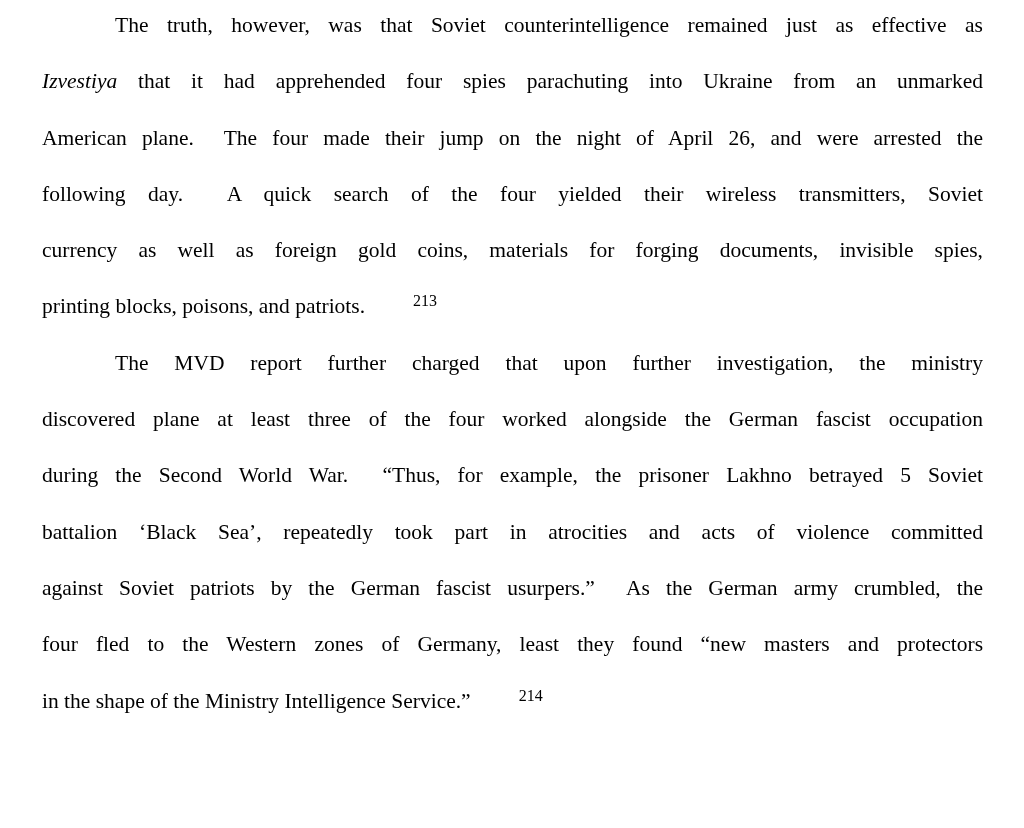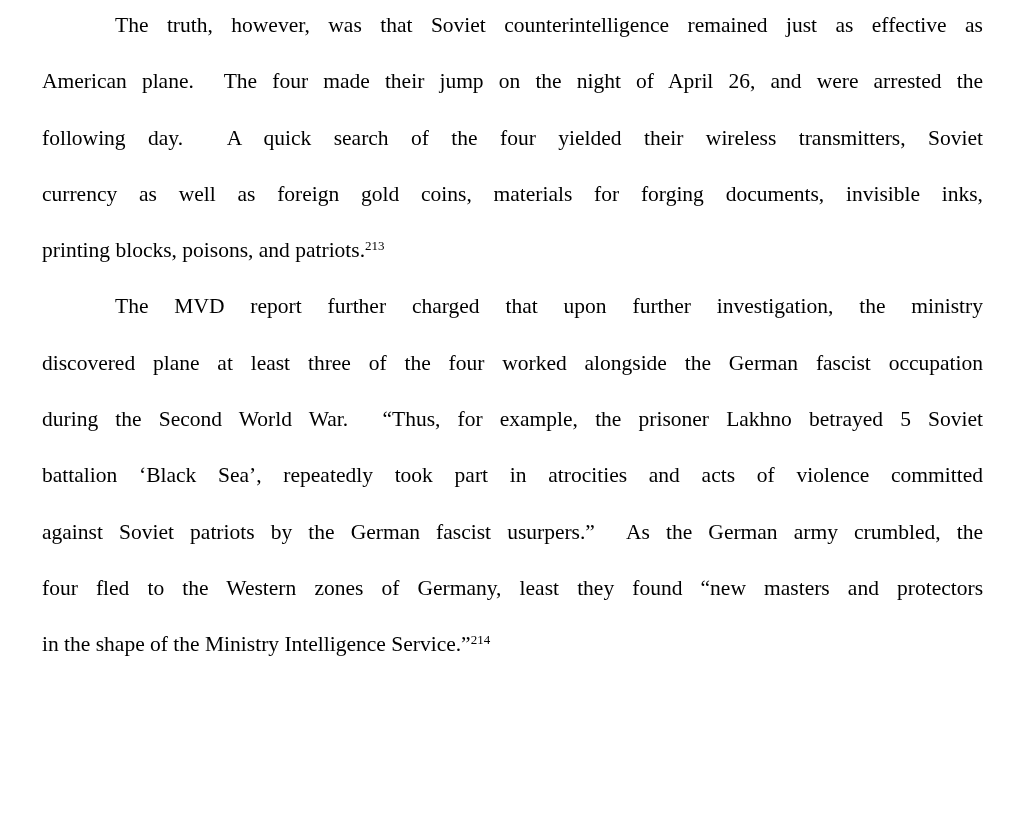--- a/index.html
+++ b/index.html
@@ -33,36 +33,38 @@
   .line.last {
     text-align-last: left;
   }
   .line.indent {
     text-indent: 73px;
   }
   .ital {
     font-style: italic;
   }
   sup.fnref {
-    font-size: 13px;
+    font-size: 16px;
     line-height: 0;
     vertical-align: 7px;
     font-style: normal;
+    margin-left: 48px;
   }
 </style>
 </head>
 <body>
 
 <div class="doc">
 
   <div class="paragraph">
     <div class="line indent"><span>The truth, however, was that Soviet counterintelligence remained just as effective as</span></div>
+    <div class="line"><em class="ital">Izvestiya</em><span> that it had apprehended four spies parachuting into Ukraine from an unmarked</span></div>
     <div class="line"><span>American plane.&nbsp; The four made their jump on the night of April 26, and were arrested the</span></div>
     <div class="line"><span>following day.&nbsp; A quick search of the four yielded their wireless transmitters, Soviet</span></div>
-    <div class="line"><span>currency as well as foreign gold coins, materials for forging documents, invisible inks,</span></div>
+    <div class="line"><span>currency as well as foreign gold coins, materials for forging documents, invisible spies,</span></div>
     <div class="line last"><span>printing blocks, poisons, and patriots.</span><sup class="fnref">213</sup></div>
   </div>
 
   <div class="paragraph">
     <div class="line indent"><span>The MVD report further charged that upon further investigation, the ministry</span></div>
     <div class="line"><span>discovered plane at least three of the four worked alongside the German fascist occupation</span></div>
     <div class="line"><span>during the Second World War.&nbsp; “Thus, for example, the prisoner Lakhno betrayed 5 Soviet</span></div>
     <div class="line"><span>battalion ‘Black Sea’, repeatedly took part in atrocities and acts of violence committed</span></div>
     <div class="line"><span>against Soviet patriots by the German fascist usurpers.”&nbsp; As the German army crumbled, the</span></div>
     <div class="line"><span>four fled to the Western zones of Germany, least they found “new masters and protectors</span></div>

